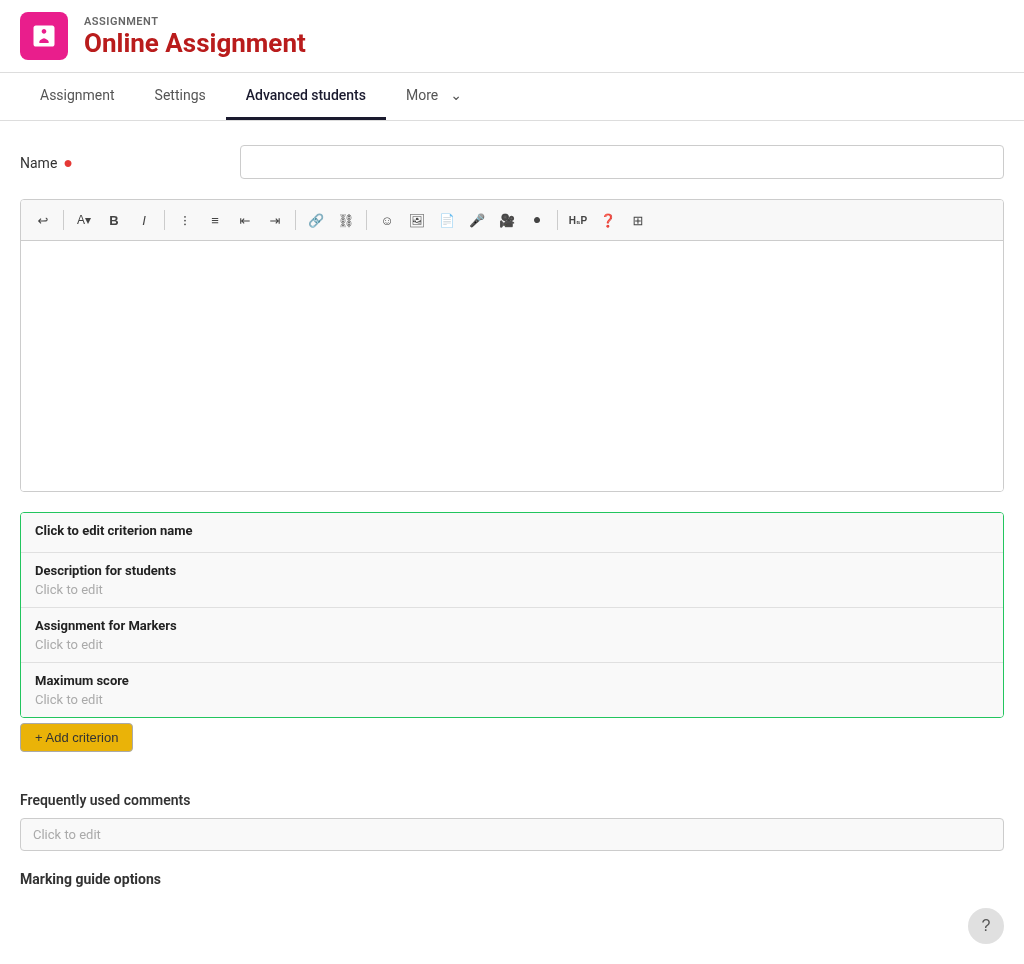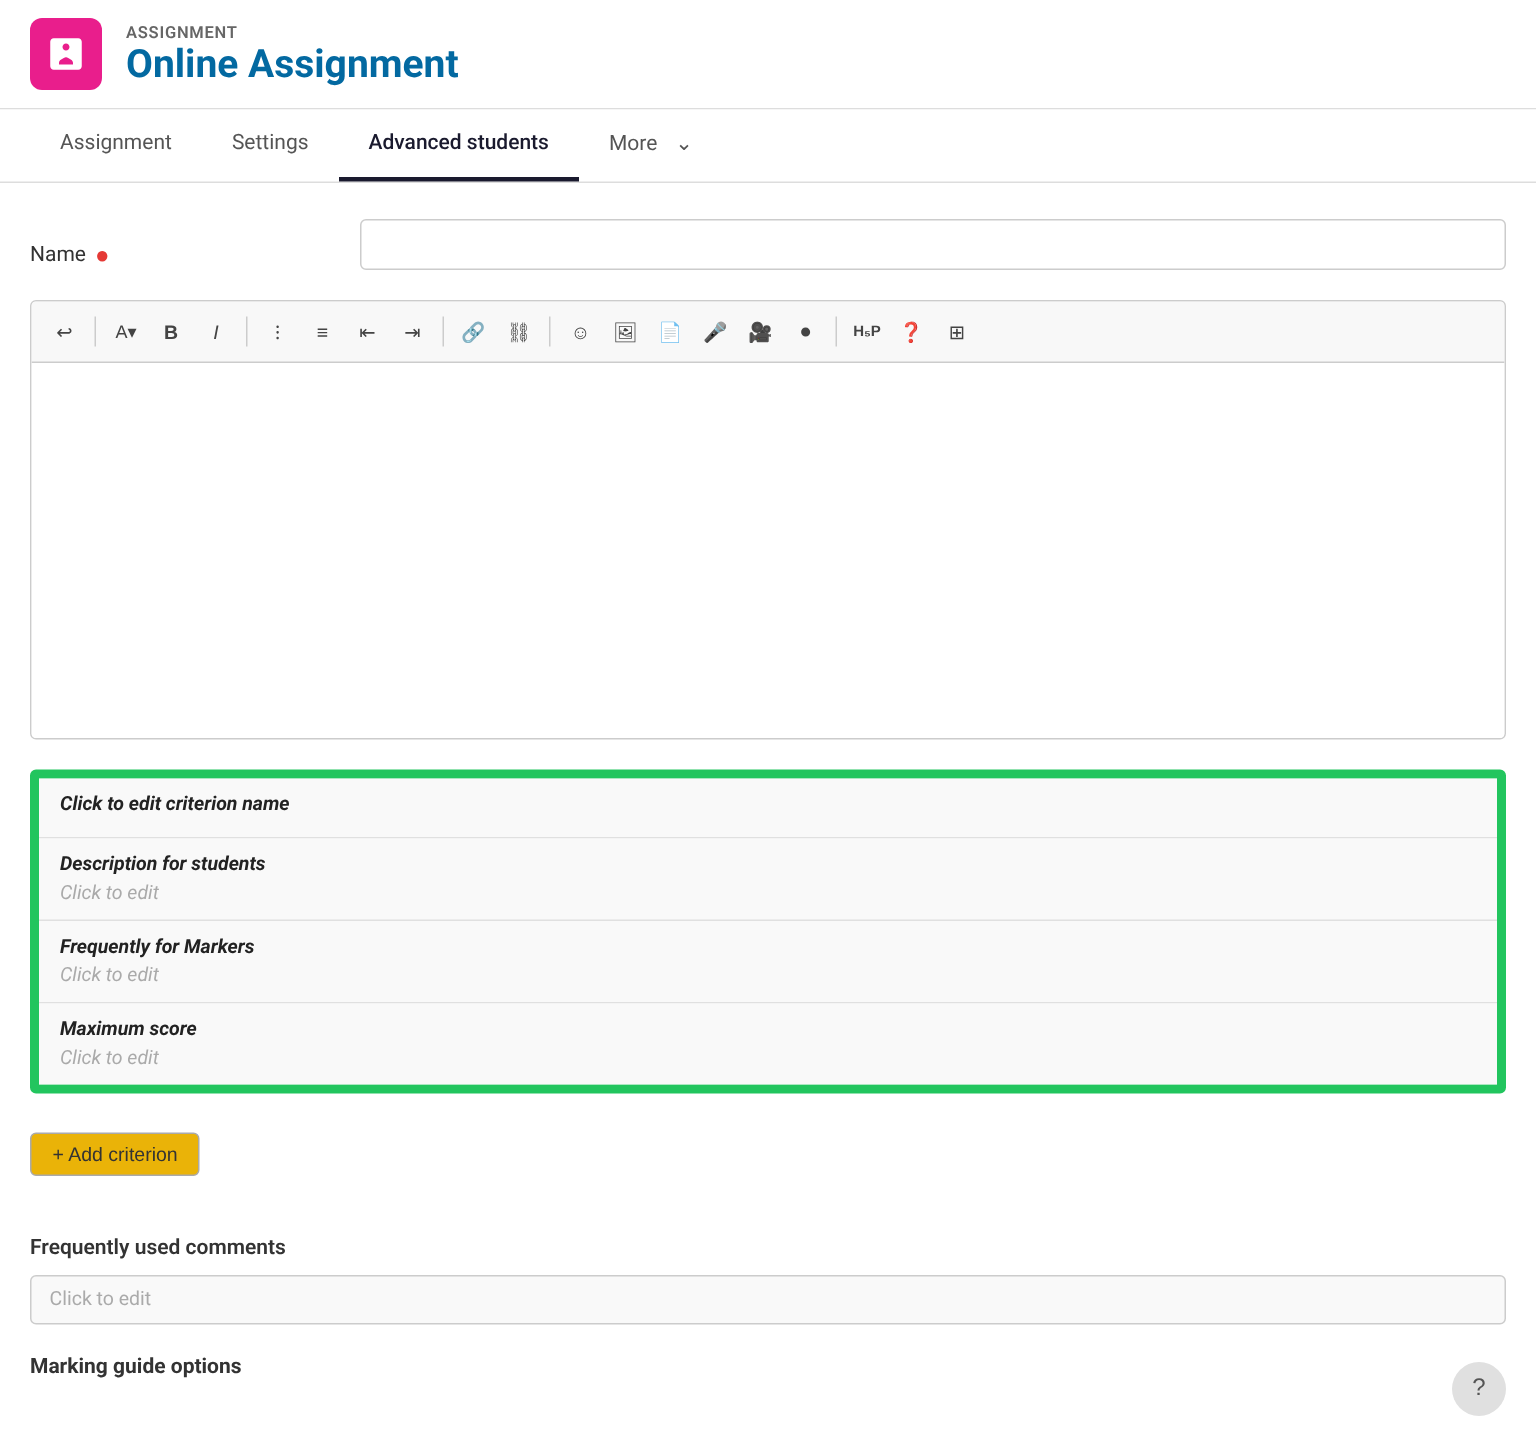--- a/index.html
+++ b/index.html
@@ -19,21 +19,21 @@
       height: 48px;
       border-radius: 8px;
       display: flex;
       align-items: center;
       justify-content: center;
       flex-shrink: 0;
     }
     .logo-icon svg { width: 28px; height: 28px; fill: white; }
     .header-text-group { display: flex; flex-direction: column; }
     .header-assignment-label { font-size: 11px; font-weight: 600; color: #666; letter-spacing: 0.5px; text-transform: uppercase; }
-    .header-title { font-size: 26px; font-weight: 700; color: #0369a1; }
+    .header-title { font-size: 26px; font-weight: 700; color: #b91c1c; }
 
     .nav-tabs {
       background: #fff;
       border-bottom: 1px solid #ddd;
       padding: 0 20px;
       display: flex;
       gap: 0;
     }
     .nav-tab {
       padding: 14px 20px;
@@ -49,21 +49,21 @@
     .main-content {
       padding: 24px 20px;
       max-width: 1024px;
       margin: 0 auto;
       background: #fff;
       min-height: calc(100vh - 120px);
     }
 
     .form-row {
       display: flex;
-      align-items: flex-end;
+      align-items: flex-start;
       margin-bottom: 20px;
       gap: 20px;
     }
     .form-label {
       width: 200px;
       flex-shrink: 0;
       padding-top: 8px;
       font-size: 14px;
       color: #333;
       display: flex;
@@ -125,25 +125,24 @@
       font-weight: 600;
       color: #333;
       margin-bottom: 10px;
     }
 
     .marking-guide-section {
       margin-bottom: 20px;
     }
 
     .guide-table {
-      border: 6px solid #22c55e;
+      border: 1px solid #22c55e;
       border-radius: 4px;
       overflow: hidden;
-      margin-bottom: 26px;
-      font-style: italic;
+      margin-bottom: 5px;
     }
     .guide-row {
       padding: 10px 14px;
       border-bottom: 1px solid #e0e0e0;
       background: #f9f9f9;
     }
     .guide-row:last-child { border-bottom: none; }
     .guide-row-label {
       font-weight: 700;
       font-size: 13px;
@@ -321,21 +320,21 @@
       <div class="guide-row">
         <div class="guide-row-label">Click to edit criterion name</div>
       </div>
 
       <div class="guide-row">
         <div class="guide-row-label">Description for students</div>
         <div class="guide-row-edit">Click to edit</div>
       </div>
 
       <div class="guide-row">
-        <div class="guide-row-label">Frequently for Markers</div>
+        <div class="guide-row-label">Assignment for Markers</div>
         <div class="guide-row-edit">Click to edit</div>
       </div>
 
       <div class="guide-row">
         <div class="guide-row-label">Maximum score</div>
         <div class="guide-row-edit">Click to edit</div>
       </div>
     </div>
 
     <button class="add-btn">+ Add criterion</button>

